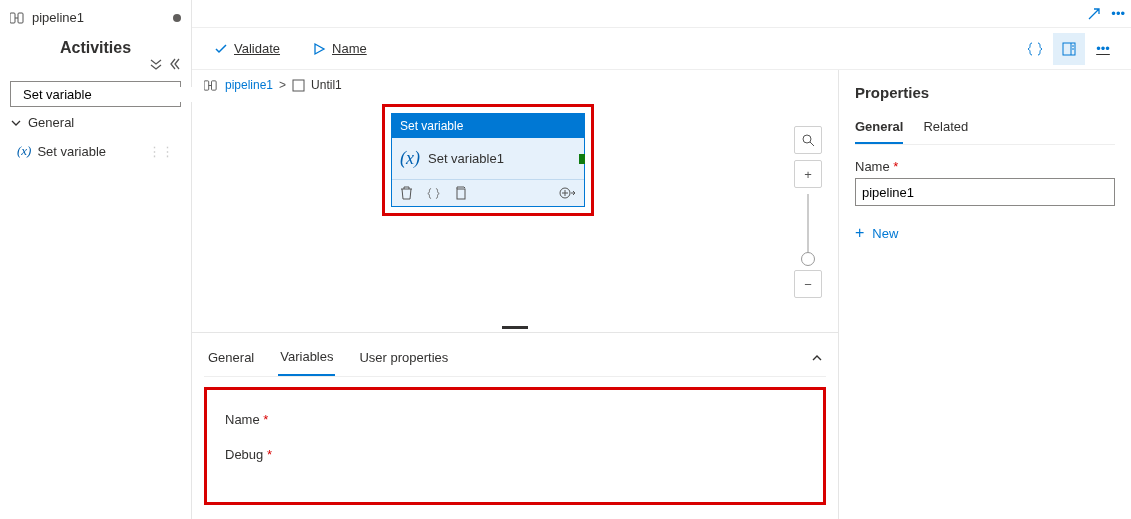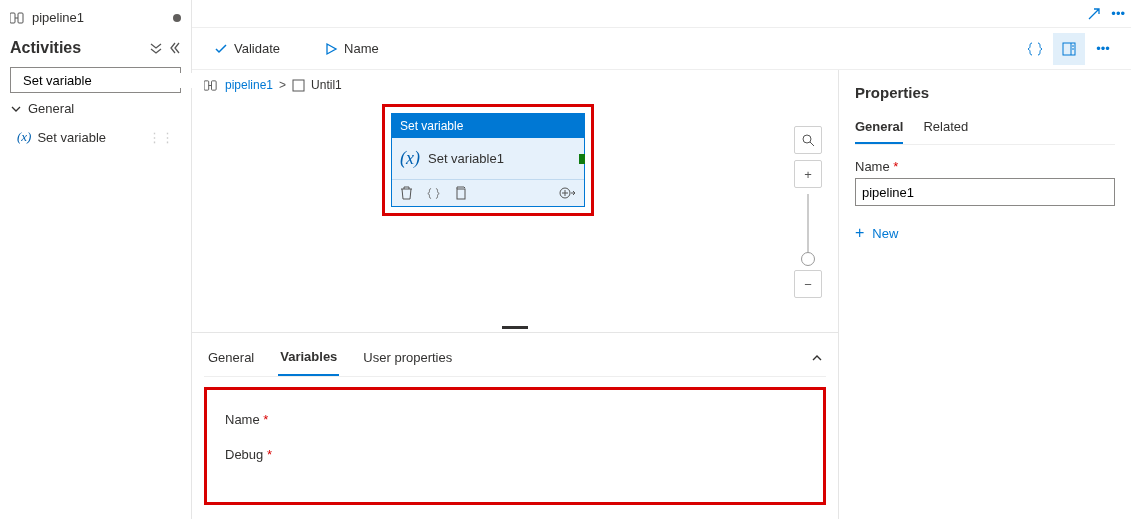--- a/index.html
+++ b/index.html
@@ -2,34 +2,34 @@
 <html><head>
 <meta charset="utf-8">
 <style>
 * { box-sizing: border-box; margin: 0; padding: 0; font-family: "Segoe UI", Arial, sans-serif; }
 body { width: 1131px; height: 519px; background: #fff; color: #323130; font-size: 13px; overflow: hidden; }
 .app { display: flex; height: 100%; }
 .left-panel { width: 192px; border-right: 1px solid #e5e5e5; padding: 8px 10px; }
 .tab-row { display: flex; align-items: center; gap: 6px; padding: 2px 0 6px 0; }
 .pipeline-icon { color: #555; }
 .dirty-dot { width: 8px; height: 8px; border-radius: 50%; background: #605e5c; margin-left: auto; }
-.act-header { display: flex; align-items: center; font-size: 16px; font-weight: 600; padding: 8px 0 10px 0; }
+.act-header { display: flex; align-items: center; font-size: 16px; font-weight: 600; padding: 8px 0 10px 0; flex-direction: column; }
 .act-header .spacer { margin-left: auto; display: flex; gap: 4px; color: #555; }
 .search-box { display: flex; align-items: center; border: 1px solid #8a8886; height: 26px; padding: 0 6px; gap: 6px; }
 .search-box input { border: none; outline: none; flex: 1; font-size: 13px; }
 .cat-row { display: flex; align-items: center; gap: 6px; padding: 8px 0; cursor: pointer; }
 .activity-item { display: flex; align-items: center; gap: 6px; padding: 4px 6px; border: 1px solid transparent; }
 .activity-item .grip { margin-left: auto; color: #ccc; }
 .var-icon { color: #0060b0; font-style: italic; font-family: "Times New Roman", serif; }
 
 .main { flex: 1; display: flex; flex-direction: column; min-width: 0; }
 .top-right { height: 28px; display: flex; align-items: center; justify-content: flex-end; border-bottom: 1px solid #eee; padding: 0 6px; gap: 10px; }
 .expand-icon { color: #0078d4; cursor: pointer; }
 
-.toolbar { height: 42px; display: flex; align-items: center; padding: 0 12px; gap: 24px; border-bottom: 1px solid #eee; }
+.toolbar { height: 42px; display: flex; align-items: center; padding: 0 12px; gap: 12px; border-bottom: 1px solid #eee; text-decoration: underline; }
 .tbtn { display: flex; align-items: center; gap: 6px; padding: 4px 10px; cursor: pointer; color: #323130; }
 .tbtn svg { color: #0078d4; }
 .toolbar-right { margin-left: auto; display: flex; align-items: center; gap: 2px; }
 .ticon { width: 32px; height: 32px; display: flex; align-items: center; justify-content: center; cursor: pointer; color: #0078d4; }
 .ticon.active { background: #e1effa; }
 
 .content-row { flex: 1; display: flex; min-height: 0; }
 .canvas-wrap { flex: 1; display: flex; flex-direction: column; min-width: 0; border-right: 1px solid #e5e5e5; }
 .breadcrumb { display: flex; align-items: center; gap: 6px; padding: 8px 12px; font-size: 12px; }
 .breadcrumb .lnk { color: #0078d4; cursor: pointer; }
@@ -48,21 +48,21 @@
 .zbtn { width: 28px; height: 28px; border: 1px solid #d0d0d0; border-radius: 2px; display: flex; align-items: center; justify-content: center; background: #fff; cursor: pointer; color: #555; }
 .ztrack { width: 2px; height: 70px; background: #ccc; position: relative; }
 .zthumb { position: absolute; left: -6px; top: 58px; width: 14px; height: 14px; border: 1px solid #999; border-radius: 50%; background: #fff; }
 
 .drag-handle { height: 10px; display: flex; justify-content: center; align-items: center; }
 .drag-handle span { width: 26px; height: 3px; background: #323130; }
 
 .bottom-panel { border-top: 1px solid #e5e5e5; padding: 0 12px 14px 12px; }
 .btabs { display: flex; align-items: center; gap: 22px; padding: 10px 2px 0 2px; border-bottom: 1px solid #eee; position: relative; }
 .btab { padding: 6px 2px 10px 2px; cursor: pointer; color: #323130; }
-.btab.active { font-weight: 700; border-bottom: 2px solid #0078d4; }
+.btab.active { font-weight: 400; border-bottom: 2px solid #0078d4; }
 .btabs .collapse { margin-left: auto; }
 .form-area { border: 3px solid #d80000; padding: 18px 18px 24px 18px; margin-top: 10px; }
 .frow { display: flex; align-items: flex-start; margin-bottom: 16px; }
 .frow label { width: 160px; padding-top: 4px; }
 .req { color: #d80000; }
 .sel { width: 260px; height: 28px; border: 1px solid #8a8886; display: flex; align-items: center; padding: 0 8px; justify-content: space-between; cursor: pointer; }
 .ta { width: 260px; height: 56px; border: 1px solid #8a8886; padding: 4px 6px; resize: both; font-family: inherit; font-size: 13px; }
 
 .props { width: 292px; padding: 14px 16px; }
 .props h3 { font-size: 15px; font-weight: 600; margin-bottom: 14px; }

